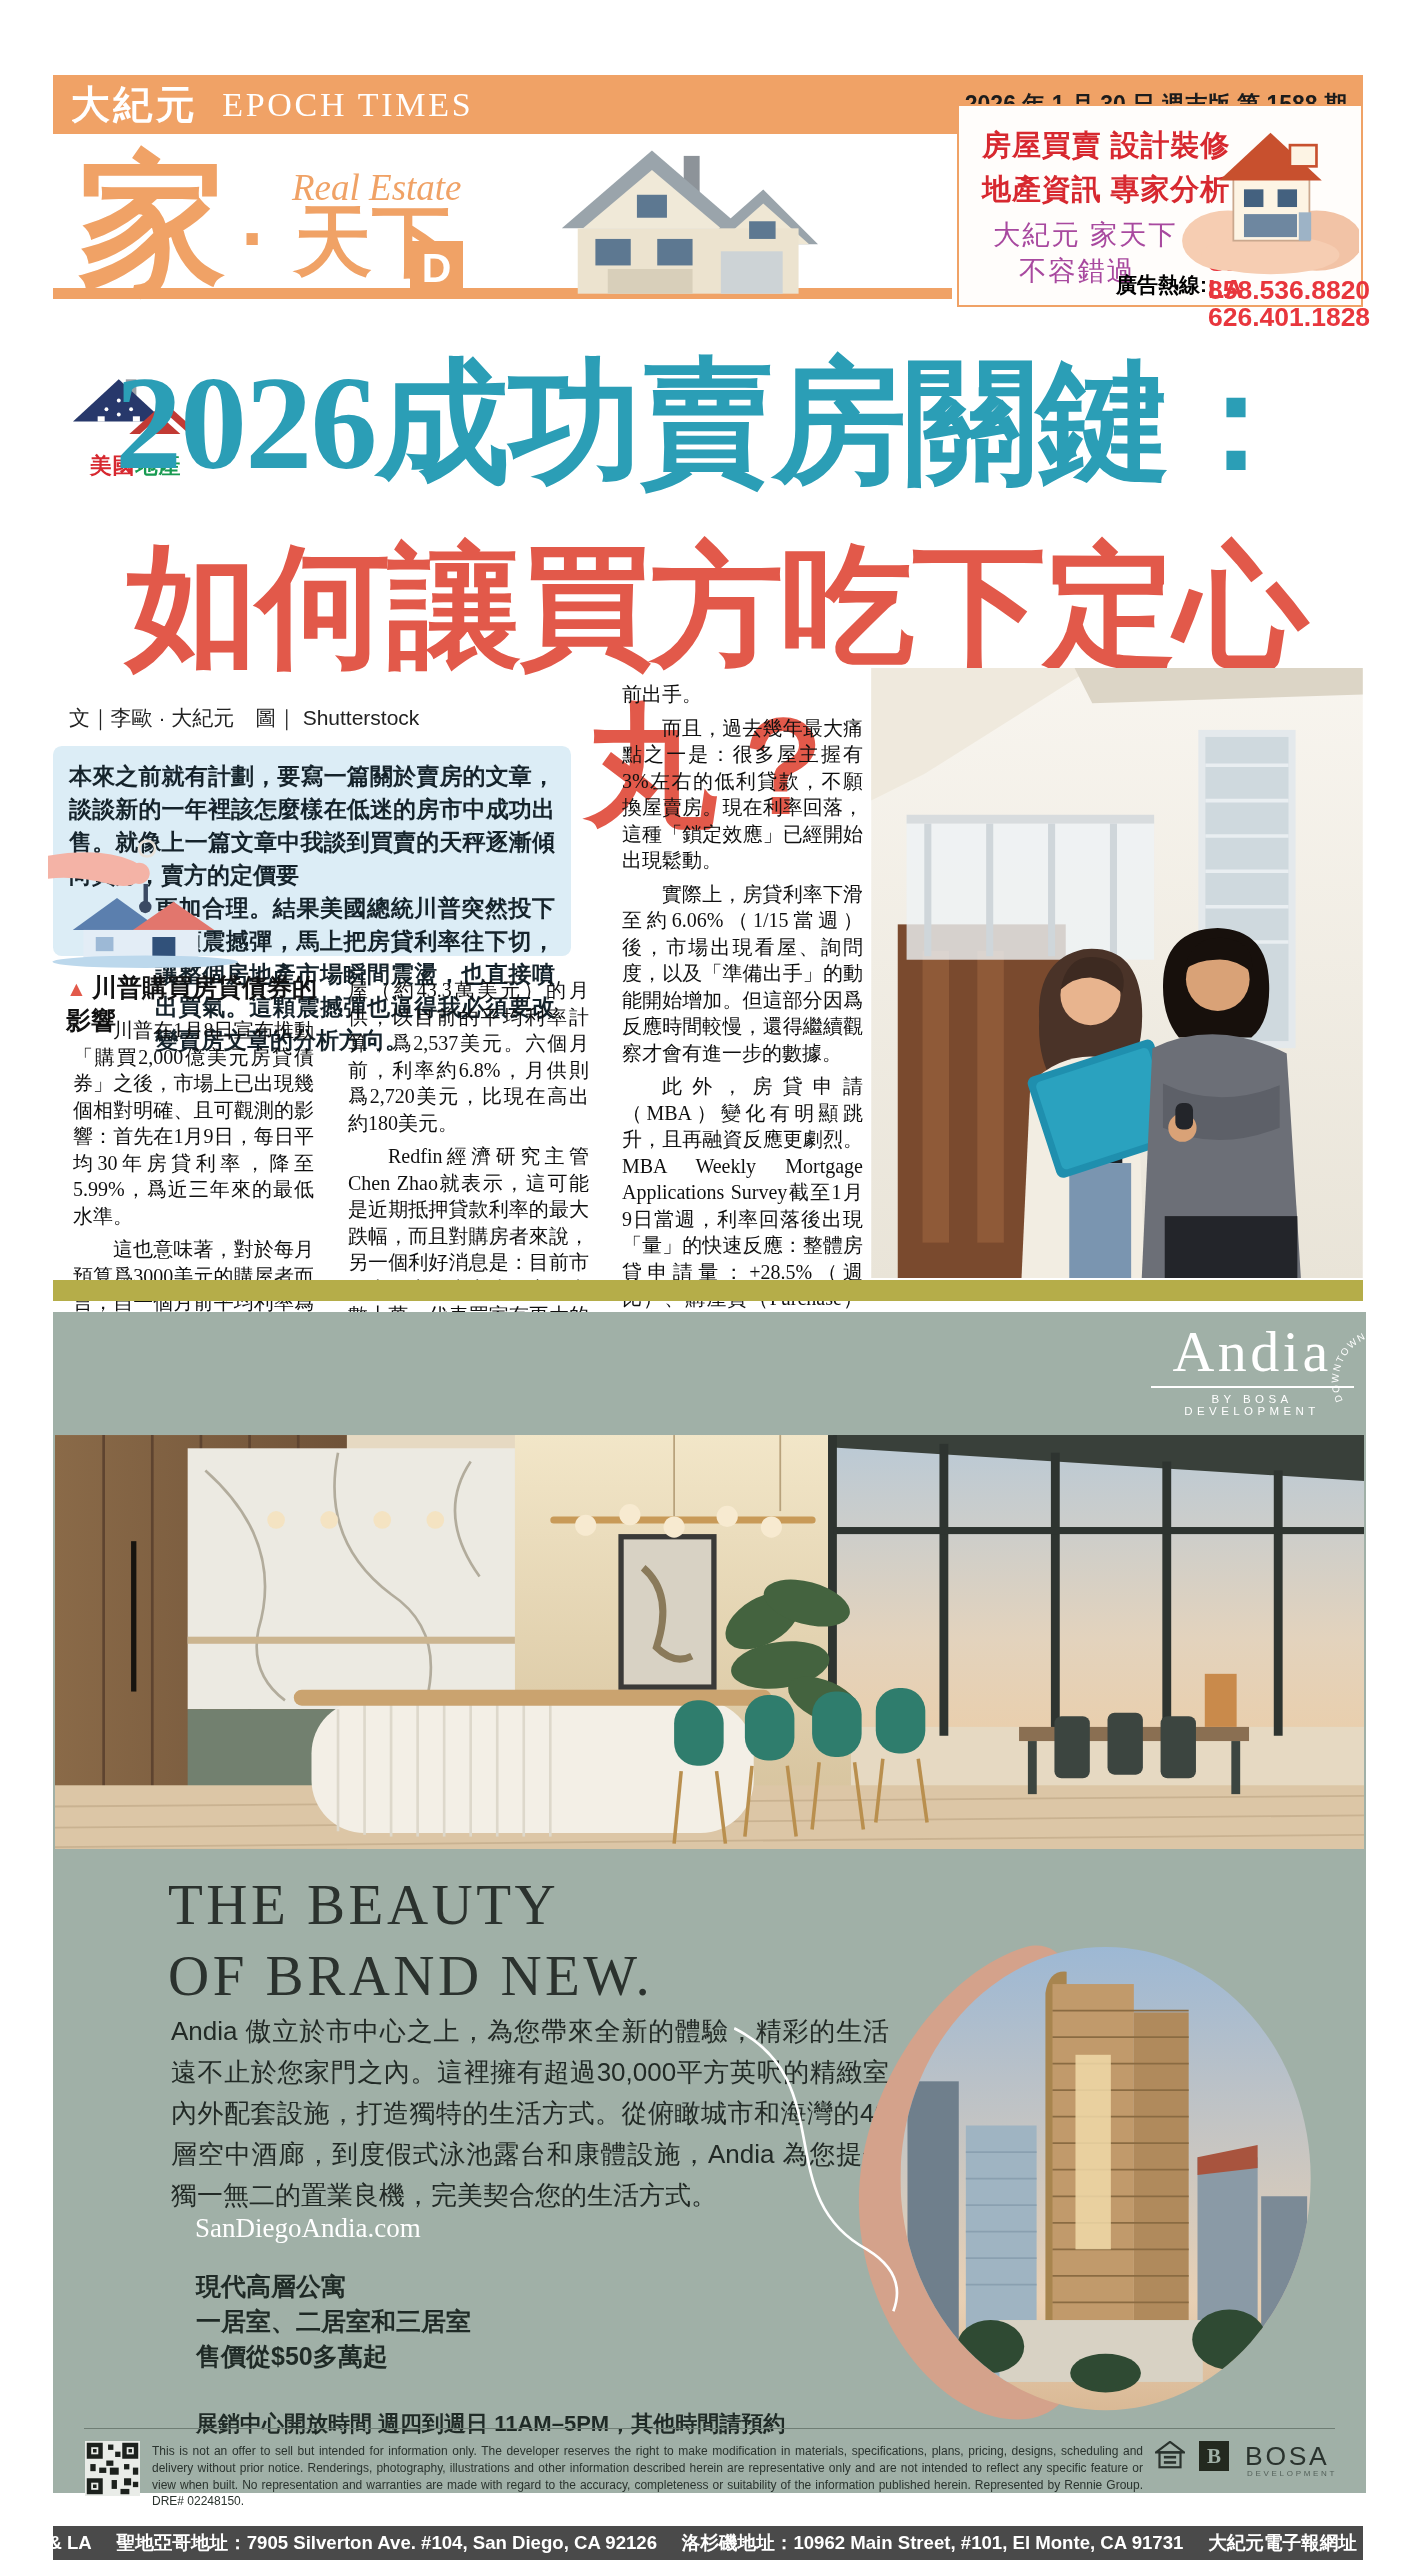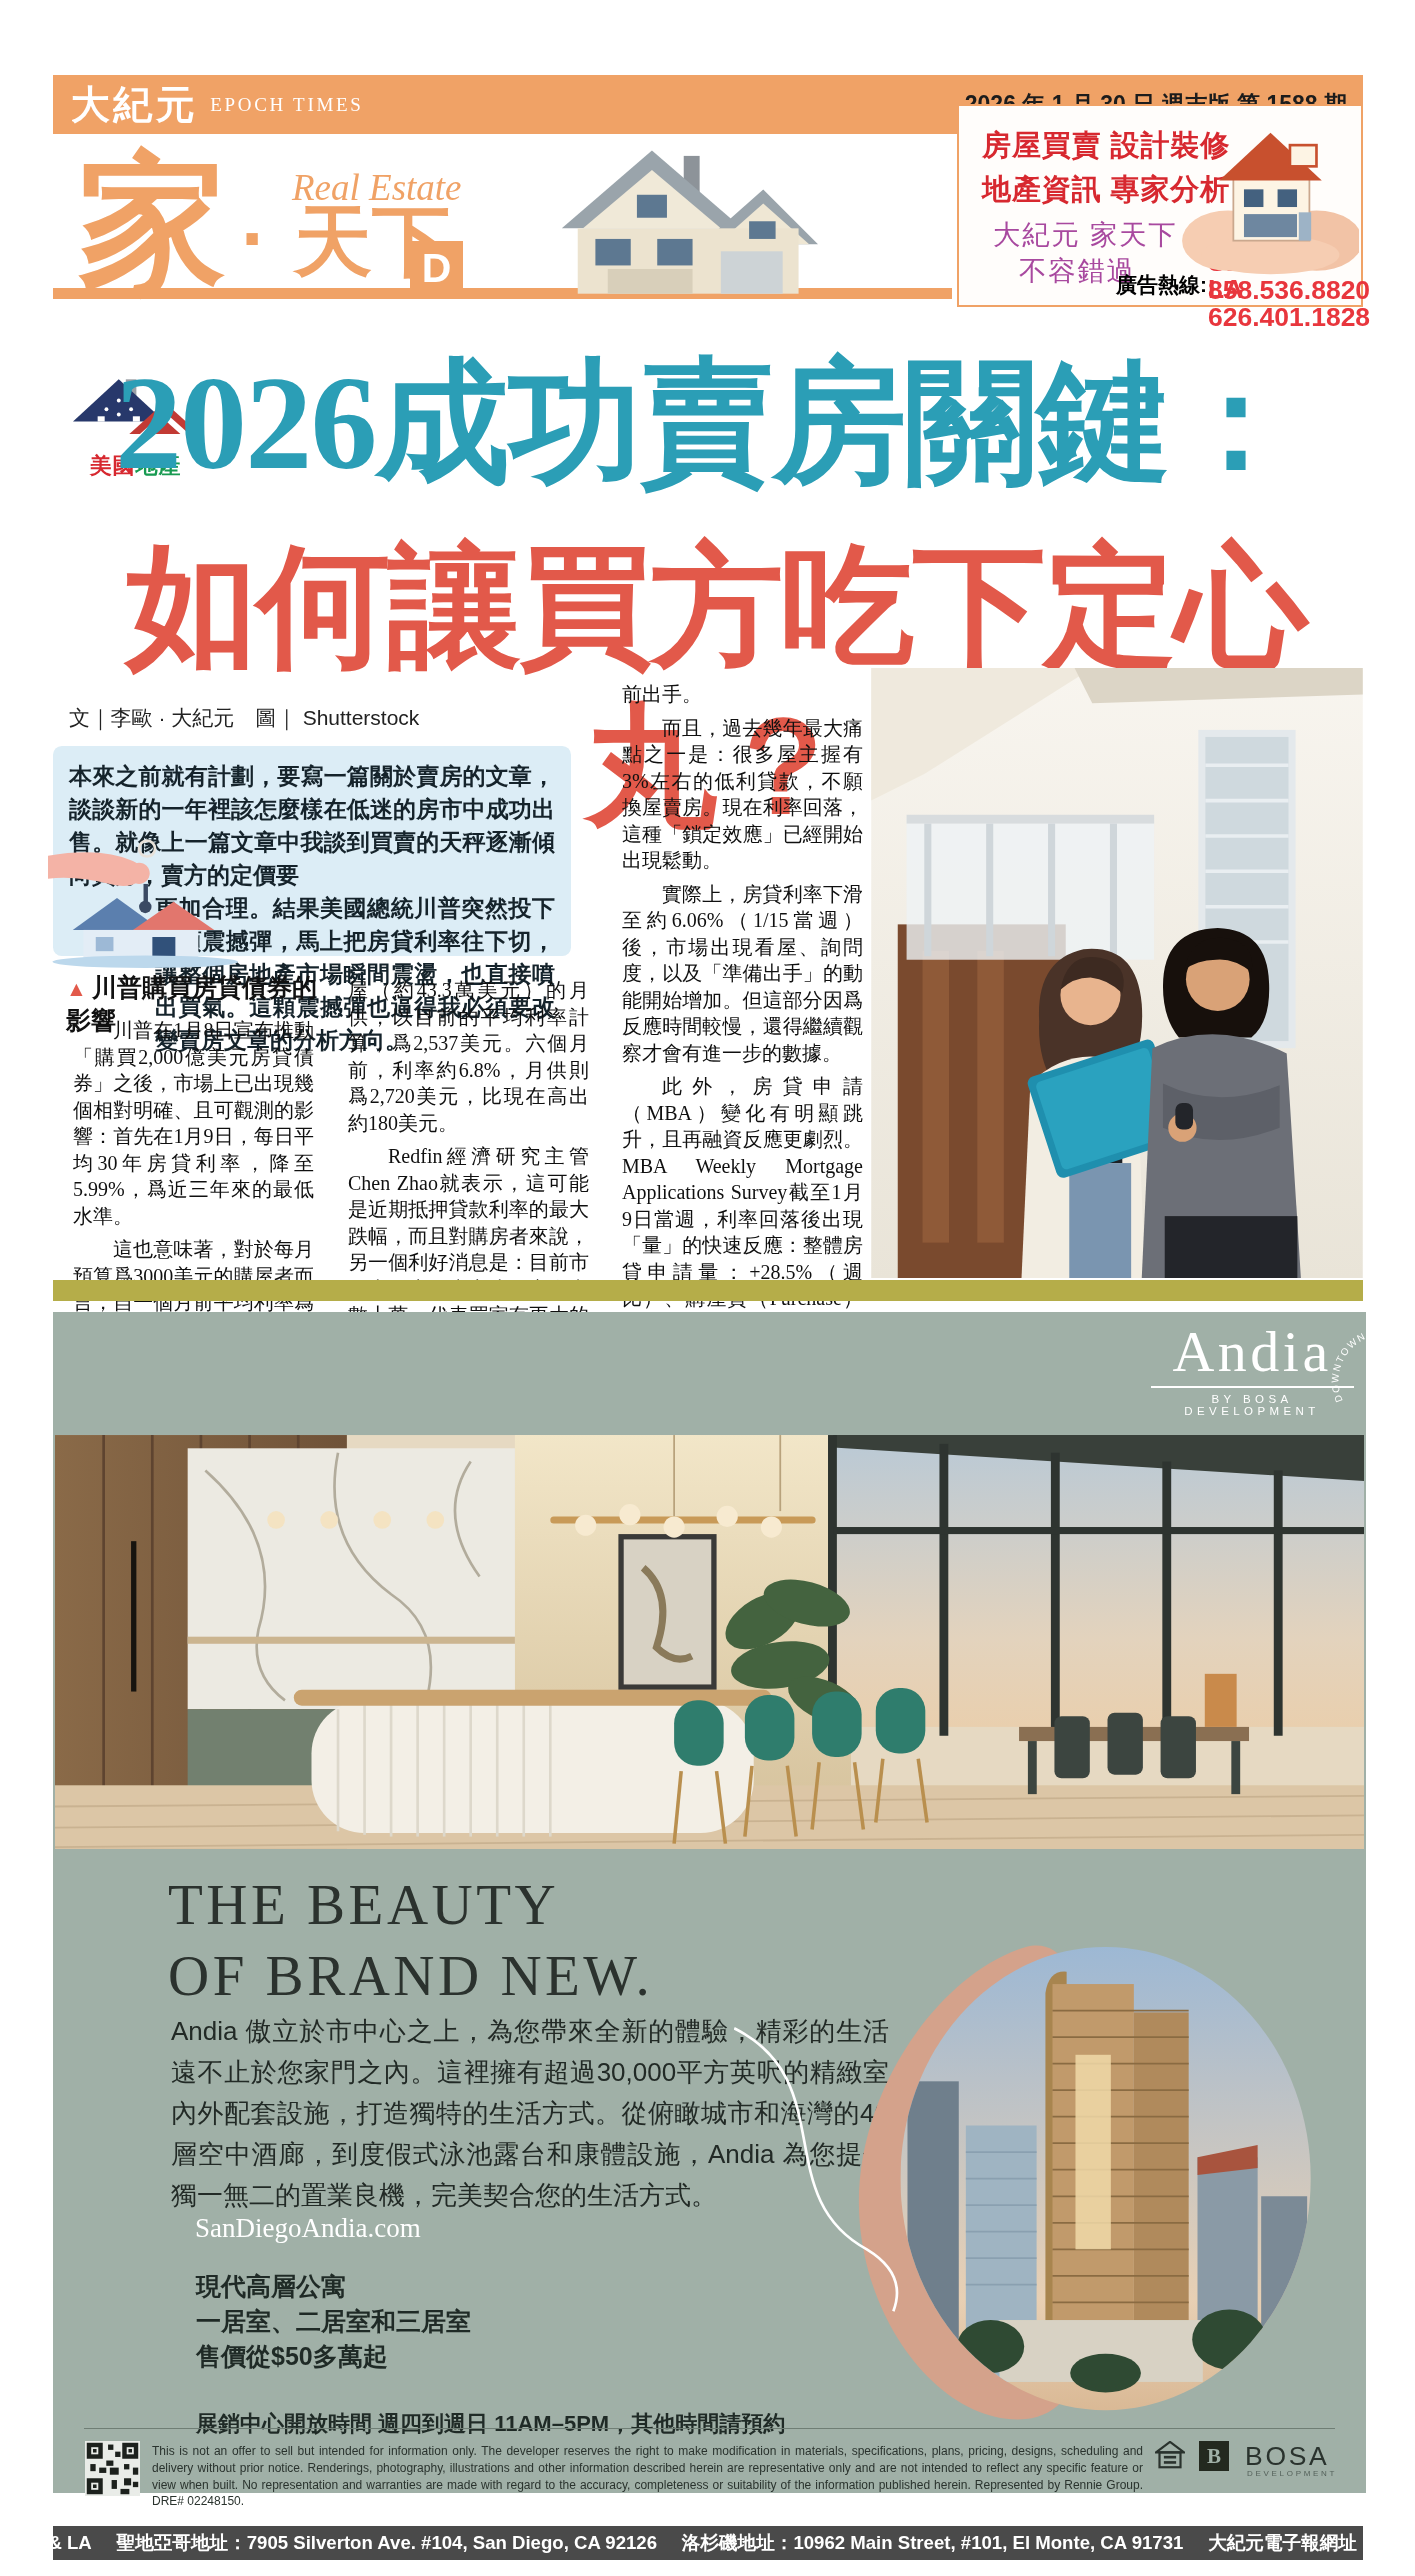--- a/index.html
+++ b/index.html
@@ -4,21 +4,21 @@
 <style>
   html,body{margin:0;padding:0;background:#ffffff;}
   .page{position:relative;width:1415px;height:2576px;background:#fff;overflow:hidden;
         font-family:"Liberation Sans","DejaVu Sans",sans-serif;}
   .abs{position:absolute;}
   .serif{font-family:"Liberation Serif","DejaVu Serif",serif;}
 
   
   .topbar{left:53px;top:75px;width:1310px;height:59px;background:#F0A266;display:flex;align-items:center;}
   .brand-cn{color:#fff;font-weight:bold;font-size:39px;margin-left:17.7px;letter-spacing:3.5px;font-family:"Liberation Serif","DejaVu Serif",serif;}
-  .brand-en{color:#fff;font-size:19px;letter-spacing:2.7px;margin-left:12px;font-family:"Liberation Serif","DejaVu Serif",serif;}
+  .brand-en{color:#fff;font-size:34px;letter-spacing:2.7px;margin-left:24px;font-family:"Liberation Serif","DejaVu Serif",serif;}
   .issue{margin-left:auto;margin-right:16px;color:#1c1c1c;font-weight:bold;font-size:23px;}
 
   
   .sec-cn1{left:78px;top:149px;font-size:149px;line-height:1;color:#F0A266;font-weight:bold;}
   .sec-dot{left:241px;top:193px;font-size:80px;color:#F0A266;font-weight:bold;}
   .sec-script{left:292px;top:166px;font-size:37px;color:#F0A266;font-style:italic;font-family:"Liberation Serif","DejaVu Serif",serif;}
   .sec-cn2{left:294px;top:202px;font-size:78px;color:#F0A266;font-weight:bold;line-height:1;}
   .d-box{left:410px;top:241px;width:53px;height:55px;background:#F0A266;color:#fff;font-weight:bold;
          font-size:41px;display:flex;align-items:center;justify-content:center;}
   .mast-rule{left:53px;top:288px;width:899px;height:10.6px;background:#F0A266;}

